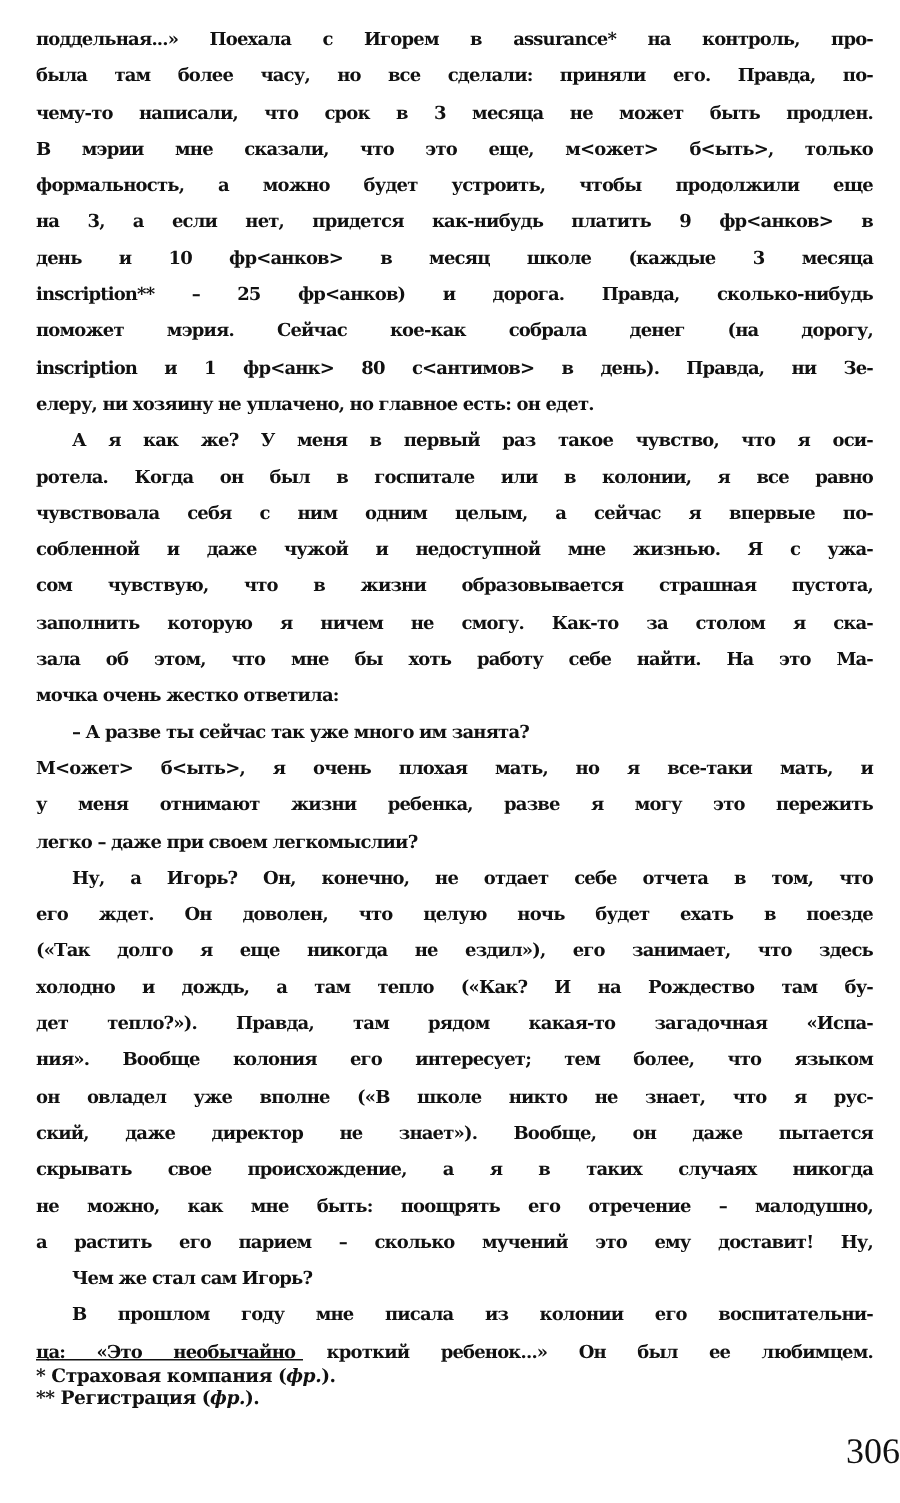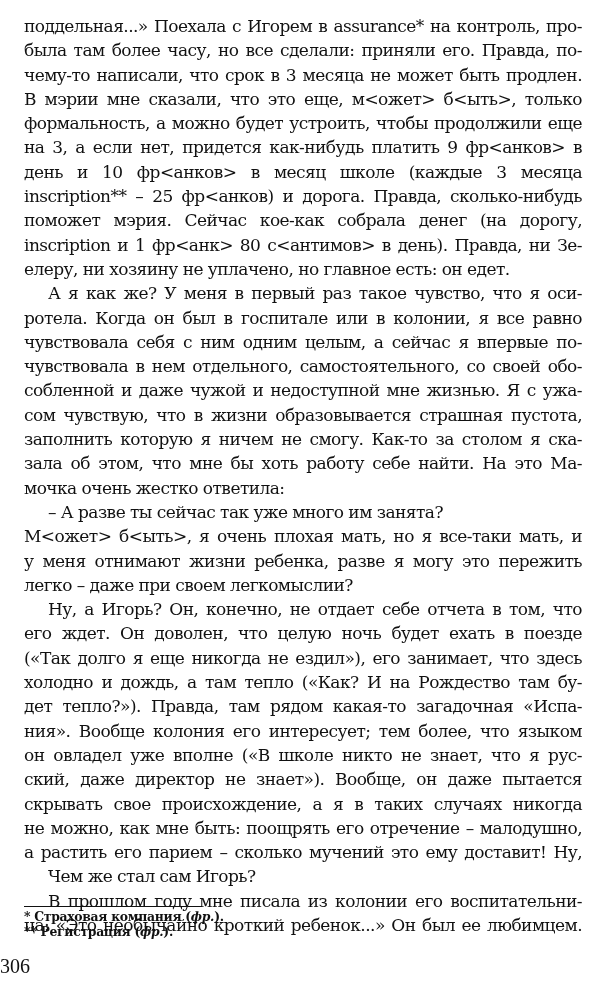--- a/index.html
+++ b/index.html
@@ -18,22 +18,22 @@
     .page {
       position: absolute;
       left: 24px;
       top: 14px;
       width: 558px;
     }
     .line {
       display: block;
       height: 24.3px;
       line-height: 24.3px;
-      font-size: 17px;
-      font-weight: normal;
+      font-size: 12px;
+      font-weight: bold;
       white-space: nowrap;
       letter-spacing: -0.55px;
       text-align: justify;
       text-align-last: justify;
       overflow: visible;
     }
     .line.last {
       text-align-last: left;
     }
     .line.indent {
@@ -60,22 +60,22 @@
       line-height: 15px;
       letter-spacing: -0.3px;
       white-space: nowrap;
     }
     .fn .it { font-style: italic; }
     .page-number {
       position: absolute;
       left: 0;
       width: 600px;
       top: 955px;
-      text-align: left;
-      font-size: 20px;
+      text-align: right;
+      font-size: 24px;
       font-weight: normal;
       font-family: "Liberation Serif", serif;
       color: #111;
     }
   </style>
 </head>
 <body>
 
 <div class="page" id="page-body">
     <span class="line">поддельная...» Поехала с Игорем в assurance* на контроль, про-</span>
@@ -85,21 +85,20 @@
     <span class="line">формальность, а можно будет устроить, чтобы продолжили еще</span>
     <span class="line">на 3, а если нет, придется как-нибудь платить 9 фр&lt;анков&gt; в</span>
     <span class="line">день и 10 фр&lt;анков&gt; в месяц школе (каждые 3 месяца</span>
     <span class="line">inscription** – 25 фр&lt;анков) и дорога. Правда, сколько-нибудь</span>
     <span class="line">поможет мэрия. Сейчас кое-как собрала денег (на дорогу,</span>
     <span class="line">inscription и 1 фр&lt;анк&gt; 80 с&lt;антимов&gt; в день). Правда, ни Зе-</span>
     <span class="line last">елеру, ни хозяину не уплачено, но главное есть: он едет.</span>
     <span class="line indent">А я как же? У меня в первый раз такое чувство, что я оси-</span>
     <span class="line">ротела. Когда он был в госпитале или в колонии, я все равно</span>
     <span class="line">чувствовала себя с ним одним целым, а сейчас я впервые по-</span>
-    <span class="line">чувствовала в нем отдельного, самостоятельного, со своей обо-</span>
     <span class="line">собленной и даже чужой и недоступной мне жизнью. Я с ужа-</span>
     <span class="line">сом чувствую, что в жизни образовывается страшная пустота,</span>
     <span class="line">заполнить которую я ничем не смогу. Как-то за столом я ска-</span>
     <span class="line">зала об этом, что мне бы хоть работу себе найти. На это Ма-</span>
     <span class="line last">мочка очень жестко ответила:</span>
     <span class="line indent last">– А разве ты сейчас так уже много им занята?</span>
     <span class="line">М&lt;ожет&gt; б&lt;ыть&gt;, я очень плохая мать, но я все-таки мать, и</span>
     <span class="line">у меня отнимают жизни ребенка, разве я могу это пережить</span>
     <span class="line last">легко – даже при своем легкомыслии?</span>
     <span class="line indent">Ну, а Игорь? Он, конечно, не отдает себе отчета в том, что</span>

